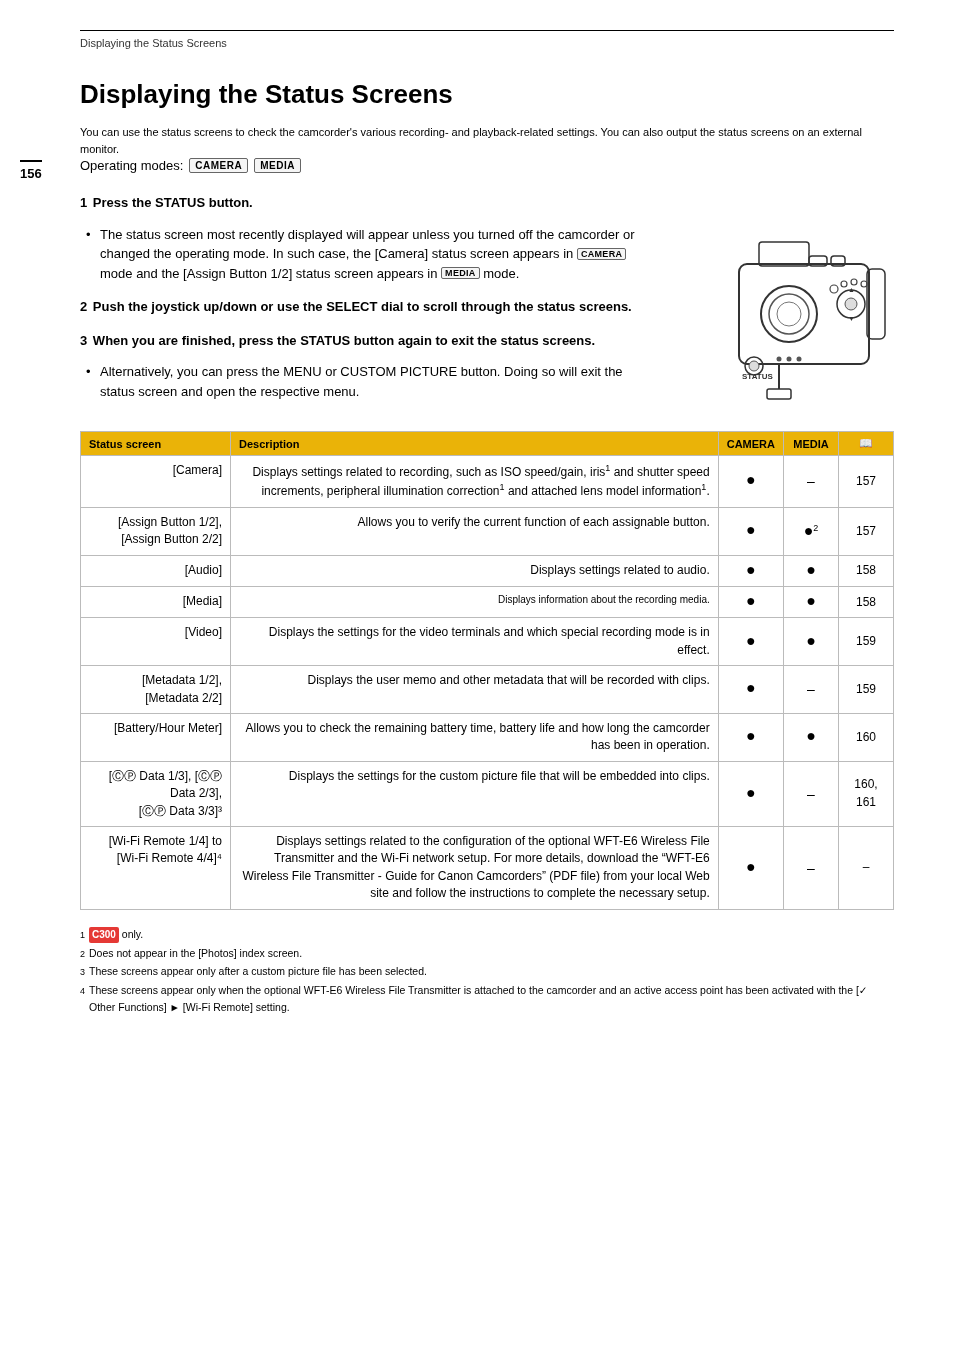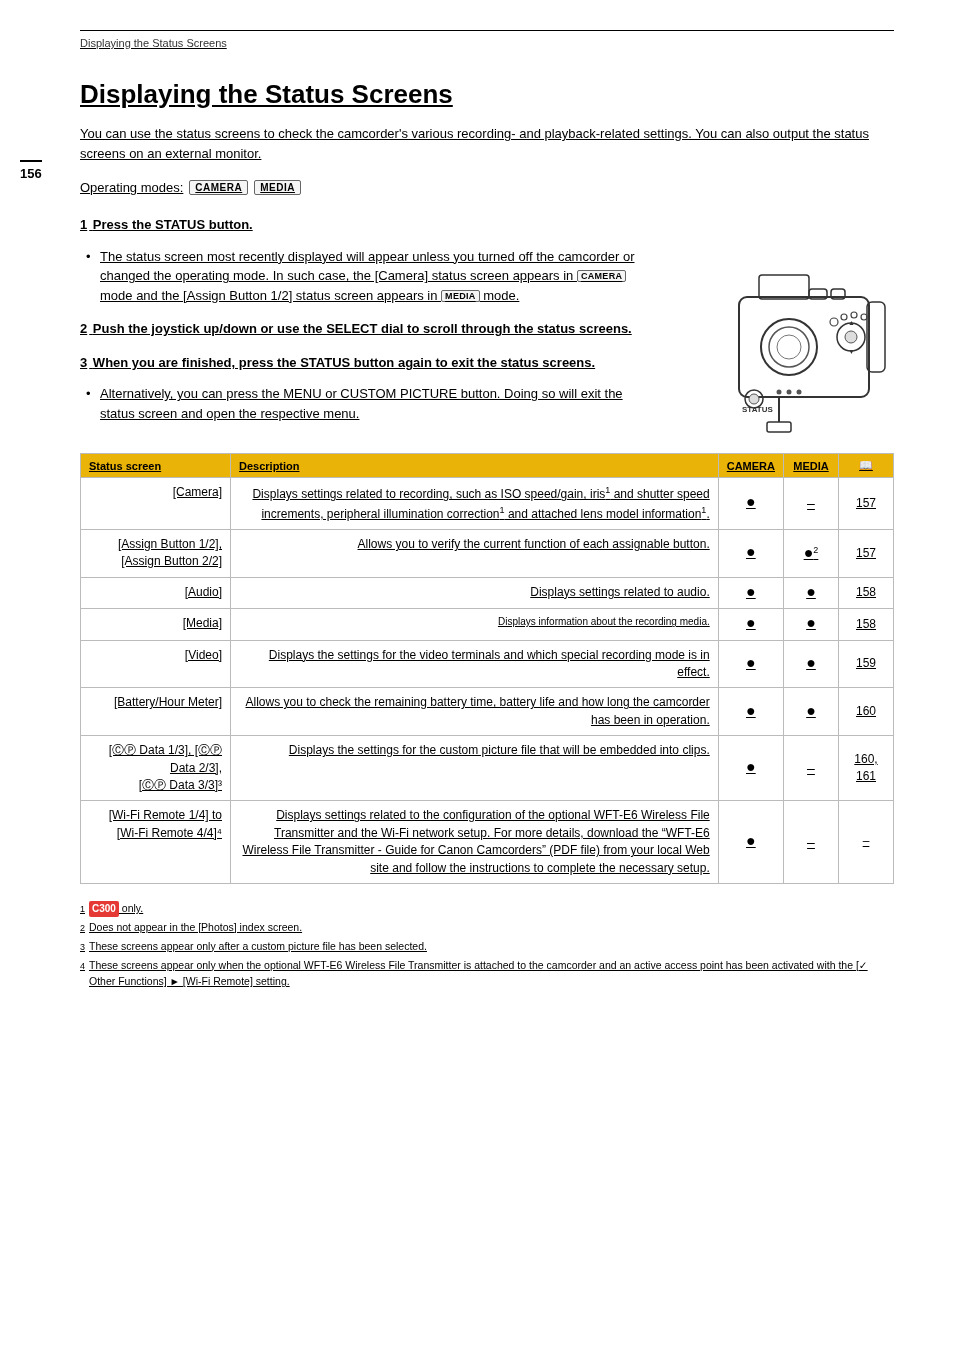--- a/index.html
+++ b/index.html
@@ -10,21 +10,20 @@
       color: #000;
       width: 954px;
       min-height: 1348px;
       padding: 0;
     }
     .page-container {
       width: 954px;
       min-height: 1348px;
       padding: 30px 60px 40px 80px;
       position: relative;
-      text-decoration: underline;
     }
     .top-rule {
       border-top: 1px solid #000;
       margin-bottom: 6px;
     }
     .header-breadcrumb {
       font-size: 11px;
       color: #333;
       margin-bottom: 30px;
     }
@@ -39,23 +38,23 @@
       border-top: 2px solid #000;
       margin-bottom: 4px;
     }
     h1 {
       font-size: 26px;
       font-weight: bold;
       margin-bottom: 14px;
       margin-top: 10px;
     }
     .intro-text {
-      font-size: 13px;
+      font-size: 11px;
       line-height: 1.55;
-      margin-bottom: 16px;
+      margin-bottom: 0;
     }
     .operating-modes-row {
       display: flex;
       align-items: flex-end;
       gap: 6px;
       margin-bottom: 20px;
       font-size: 13px;
     }
     .mode-badge {
       border: 1px solid #666;
@@ -70,21 +69,21 @@
       display: flex;
       gap: 20px;
       margin-bottom: 16px;
     }
     .steps-column {
       flex: 1;
     }
     .image-column {
       width: 220px;
       display: flex;
-      align-items: flex-end;
+      align-items: center;
       justify-content: center;
       padding-top: 10px;
     }
     .step-item {
       margin-bottom: 12px;
       font-size: 13px;
       line-height: 1.5;
     }
     .step-number {
       font-weight: bold;
@@ -335,20 +334,27 @@
           <td class="page-col">158</td>
         </tr>
         <tr>
           <td class="screen-name">[Video]</td>
           <td class="description" style="font-size: 12px;">Displays the settings for the video terminals and which special recording mode is in effect.</td>
           <td class="camera-col"><span class="dot">●</span></td>
           <td class="media-col"><span class="dot">●</span></td>
           <td class="page-col">159</td>
         </tr>
         <tr>
+          <td class="screen-name">[Metadata 1/2], [Metadata 2/2]</td>
+          <td class="description" style="font-size: 12px;">Displays the user memo and other metadata that will be recorded with clips.</td>
+          <td class="camera-col"><span class="dot">●</span></td>
+          <td class="media-col"><span class="dash">–</span></td>
+          <td class="page-col">159</td>
+        </tr>
+        <tr>
           <td class="screen-name">[Battery/Hour Meter]</td>
           <td class="description" style="font-size: 12px;">Allows you to check the remaining battery time, battery life and how long the camcorder has been in operation.</td>
           <td class="camera-col"><span class="dot">●</span></td>
           <td class="media-col"><span class="dot">●</span></td>
           <td class="page-col">160</td>
         </tr>
         <tr>
           <td class="screen-name">[ⒸⓅ Data 1/3], [ⒸⓅ Data 2/3],<br>[ⒸⓅ Data 3/3]³</td>
           <td class="description" style="font-size: 12px;">Displays the settings for the custom picture file that will be embedded into clips.</td>
           <td class="camera-col"><span class="dot">●</span></td>

